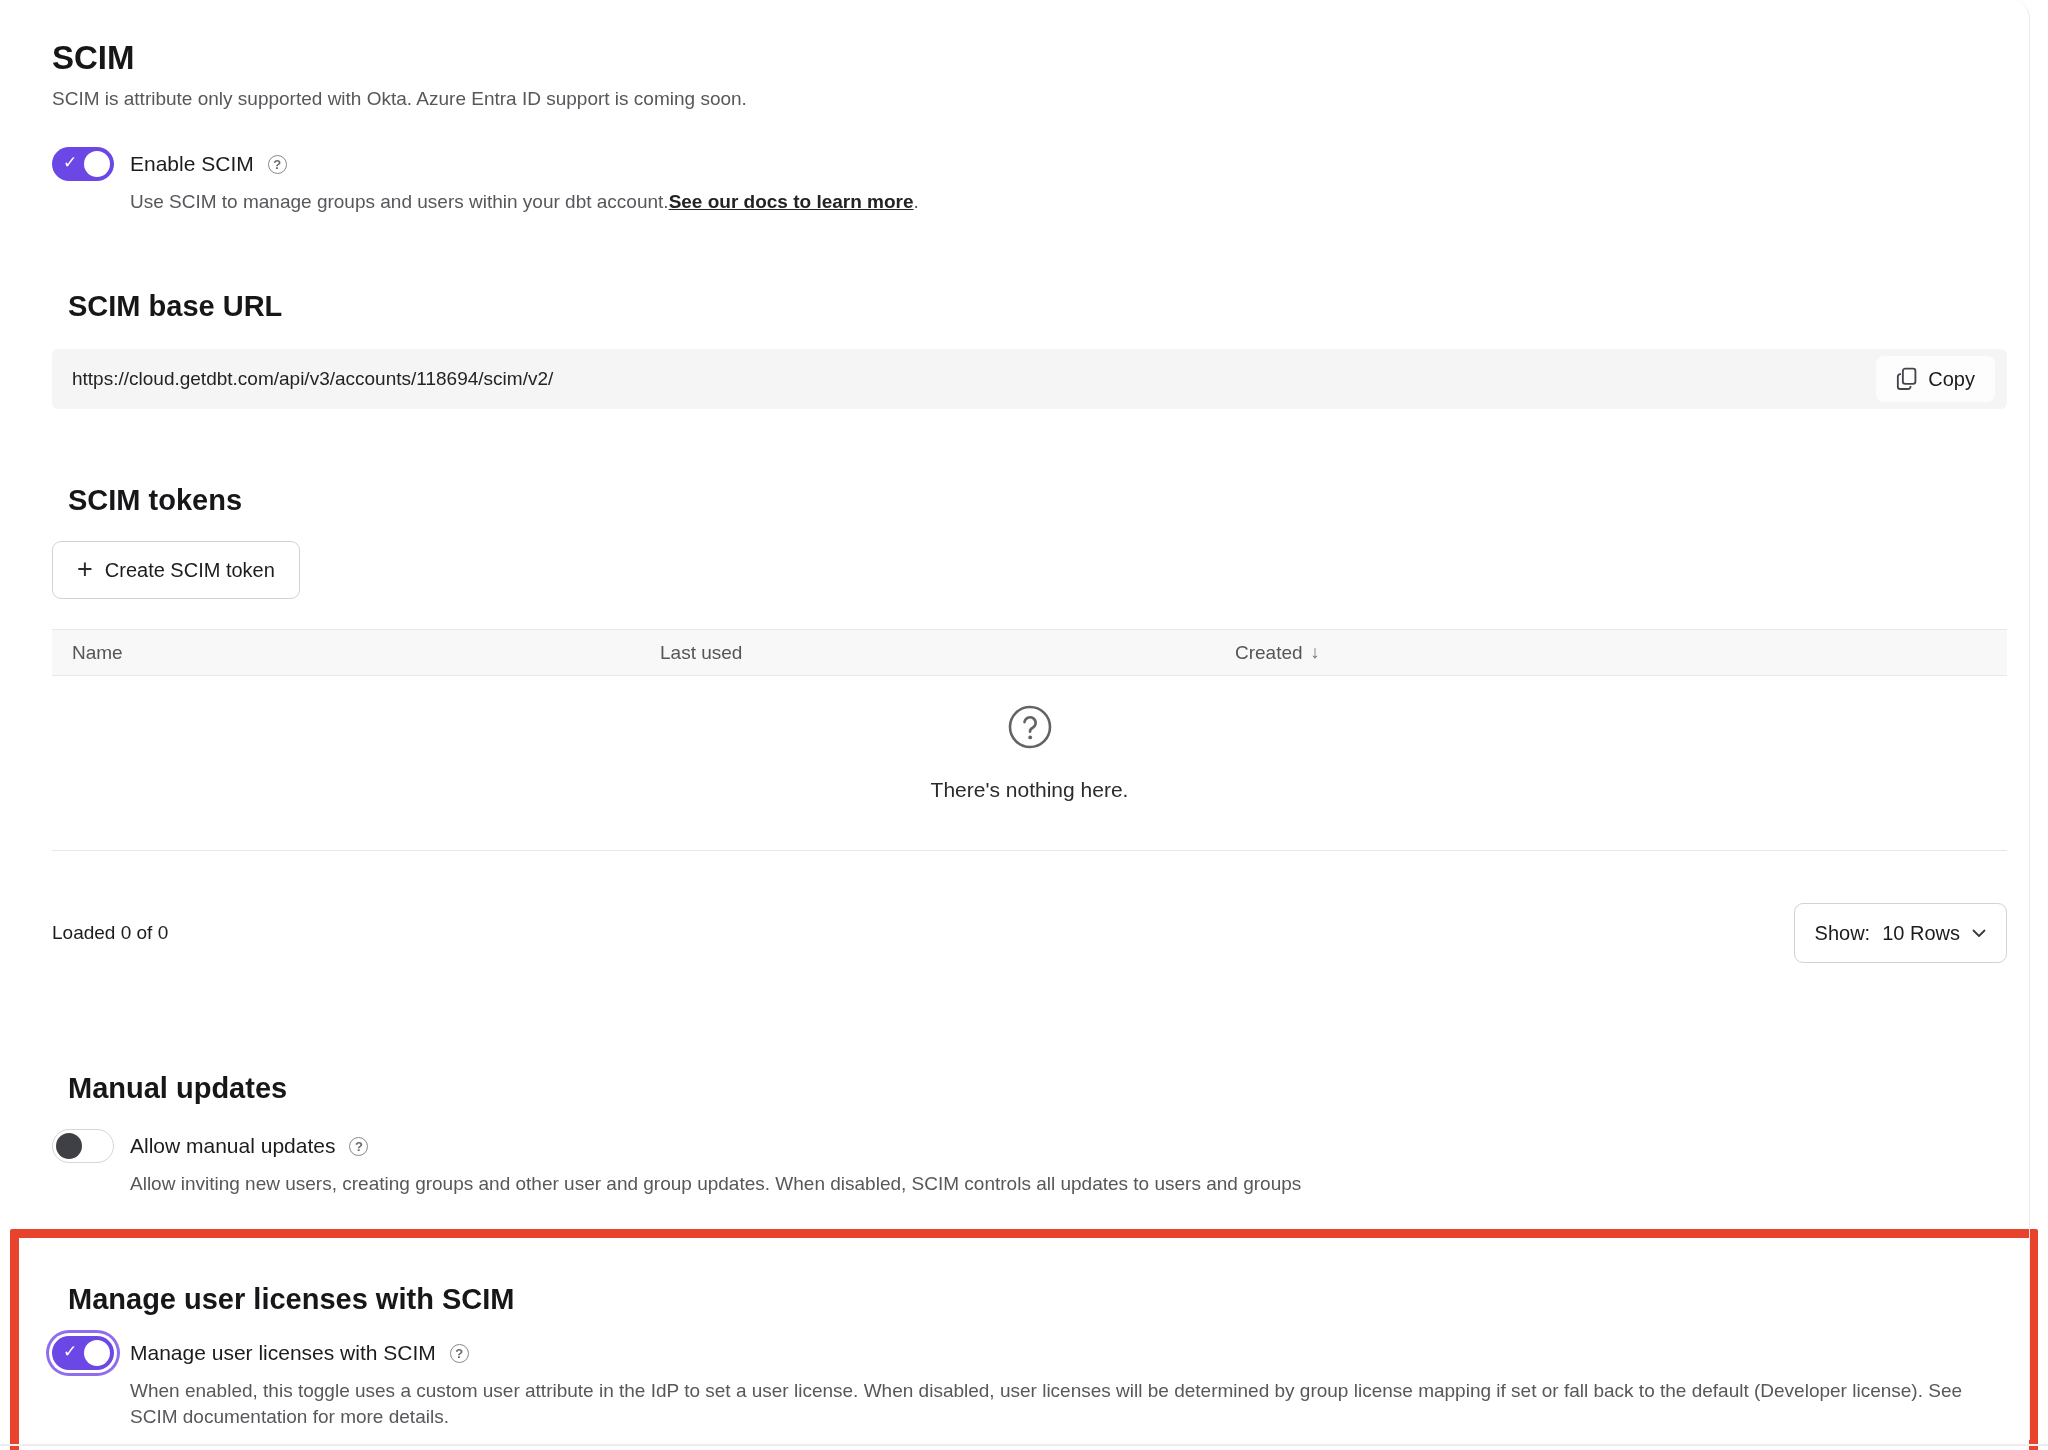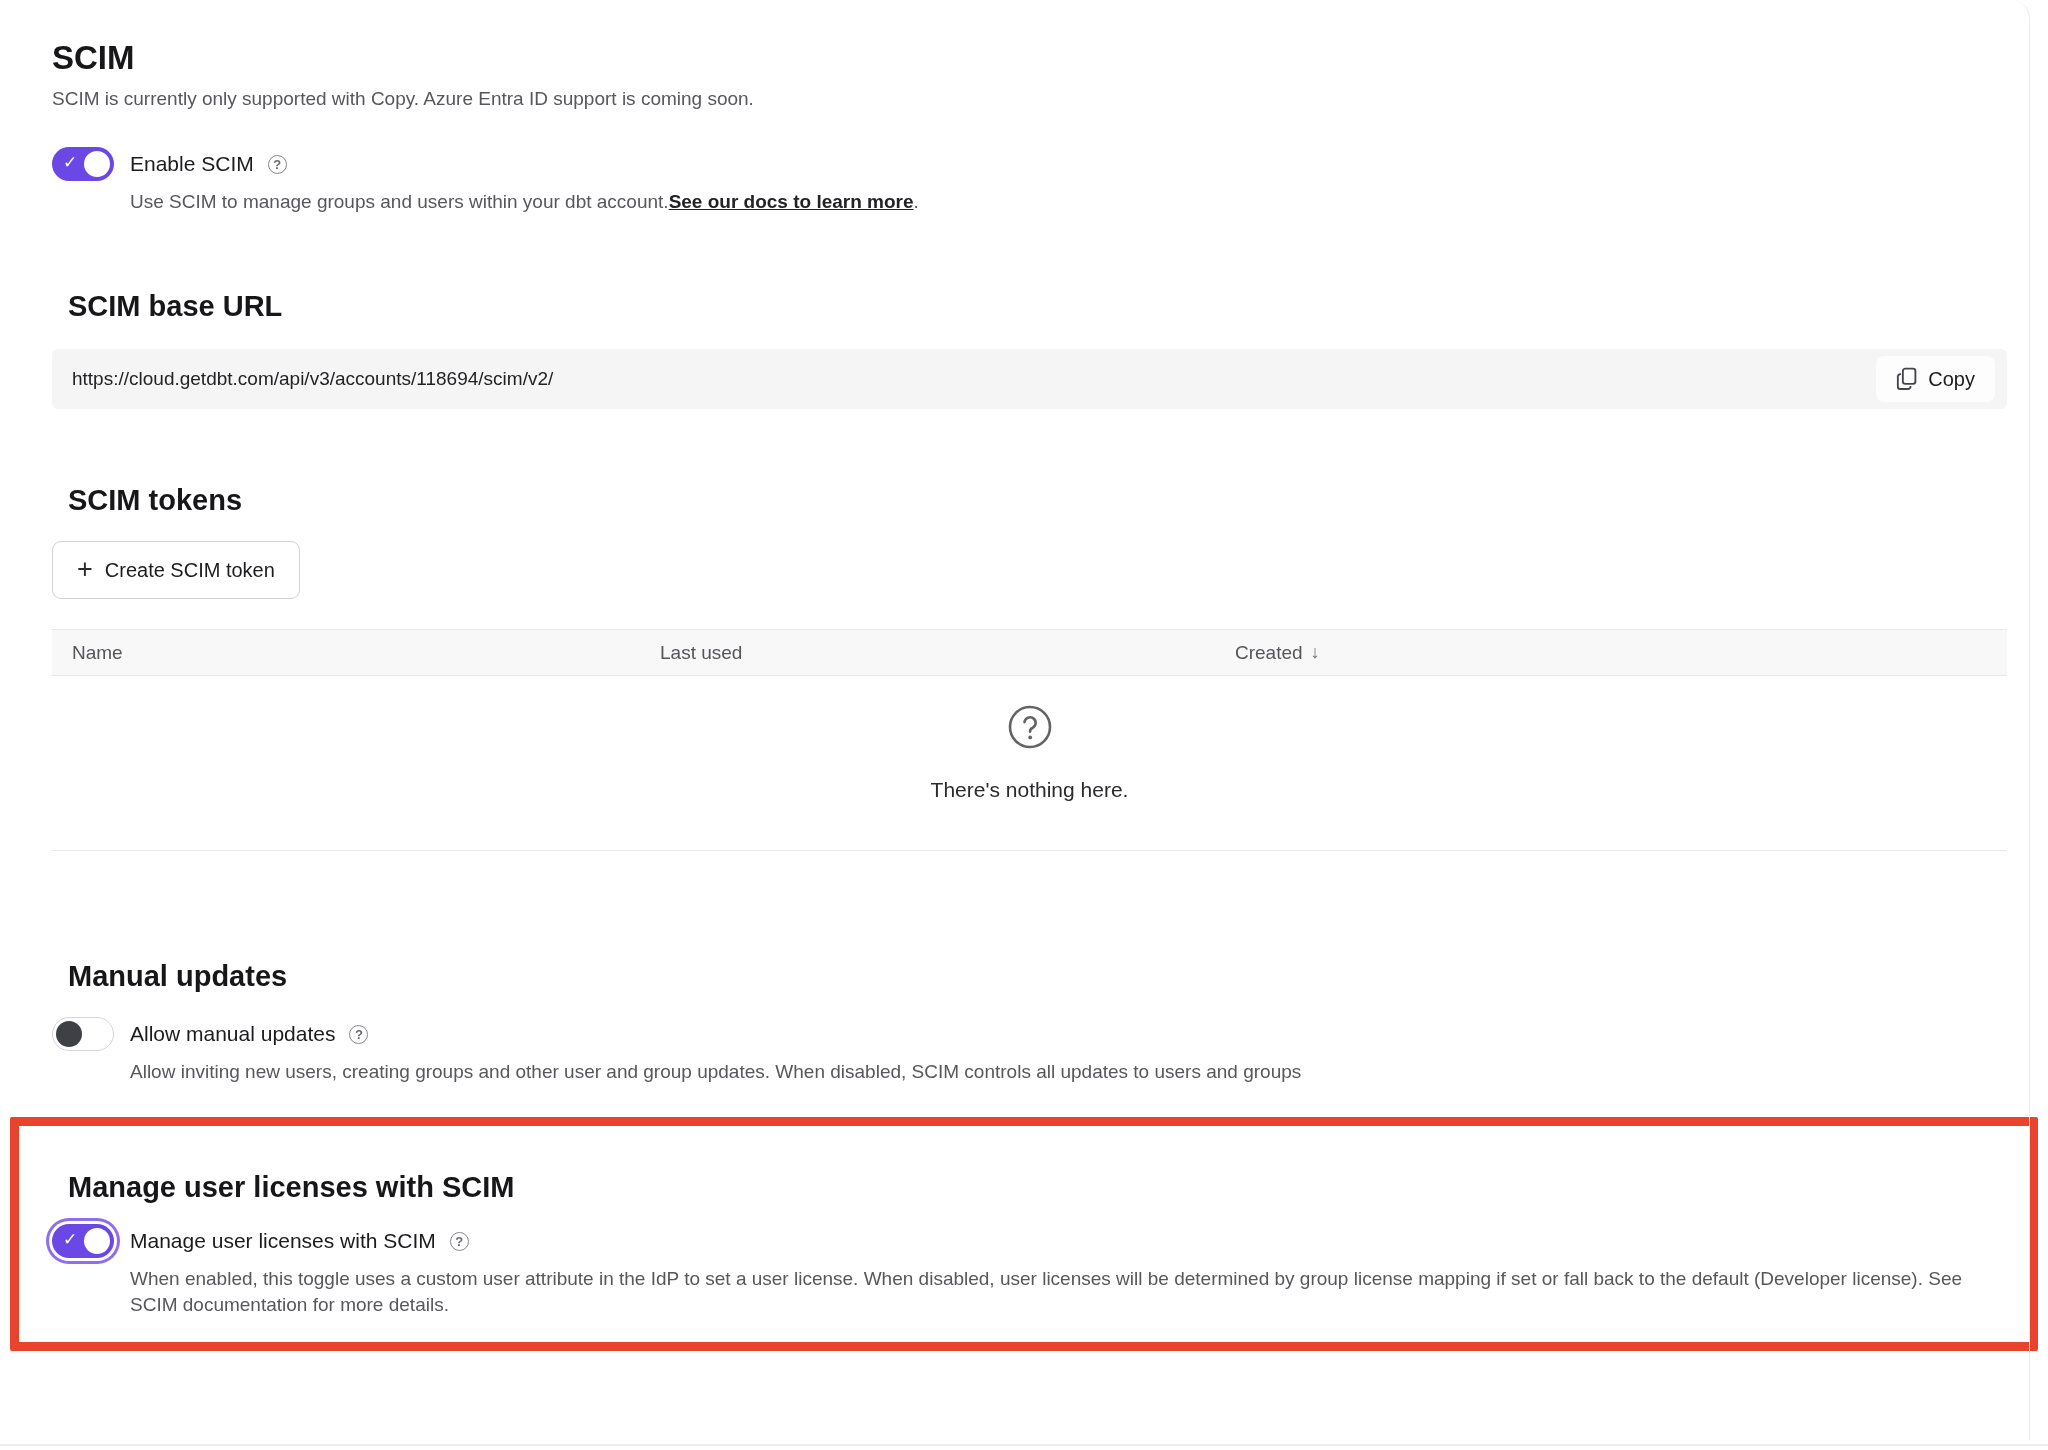--- a/index.html
+++ b/index.html
@@ -112,21 +112,21 @@
 </style>
 </head>
 <body>
 
 <div class="panel-edge"></div>
 <div class="panel-bottom"></div>
 
 <div class="content">
 
   <h1 class="sec">SCIM</h1>
-  <div class="subtitle">SCIM is currently only supported with Copy. Azure Entra ID support is coming soon.</div>
+  <div class="subtitle">SCIM is attribute only supported with Okta. Azure Entra ID support is coming soon.</div>
 
   <div class="toggle-row" style="margin-top:36px;">
     <div class="toggle on">
       <span class="tick">✓</span>
       <span class="knob"></span>
     </div>
     <div class="toggle-label">
       <span>Enable SCIM</span>
       <span class="help-badge">?</span>
     </div>
@@ -173,20 +173,32 @@
 
   <div class="empty-zone">
     <svg class="empty-icon" width="46" height="46" viewBox="0 0 46 46" fill="none">
       <circle cx="23" cy="23" r="20" stroke="#636366" stroke-width="2.6"></circle>
       <path d="M17.5 18.2 a5.6 5.6 0 1 1 7.9 5.8 c-1.9 0.9-2.4 2-2.4 3.8" stroke="#636366" stroke-width="2.6" stroke-linecap="round" fill="none"></path>
       <circle cx="23.2" cy="33.4" r="1.9" fill="#636366"></circle>
     </svg>
     <div class="empty-text">There's nothing here.</div>
   </div>
 
+  <div class="table-footer">
+    <span class="loaded-text">Loaded 0 of 0</span>
+    <button class="show-btn">
+      <span class="lbl">Show:</span>
+      <span>10 Rows</span>
+      <span style="display:flex;">
+        <svg width="14" height="9" viewBox="0 0 14 9" fill="none">
+          <path d="M1.5 1.5 L7 7 L12.5 1.5" stroke="#3a3a3e" stroke-width="1.8" stroke-linecap="round" stroke-linejoin="round"></path>
+        </svg>
+      </span>
+    </button>
+  </div>
 
   <div class="manual-section">
     <h2 class="sec">Manual updates</h2>
     <div class="toggle-row">
       <div class="toggle off">
         <span class="knob"></span>
       </div>
       <div class="toggle-label">
         <span>Allow manual updates</span>
         <span class="help-badge">?</span>

